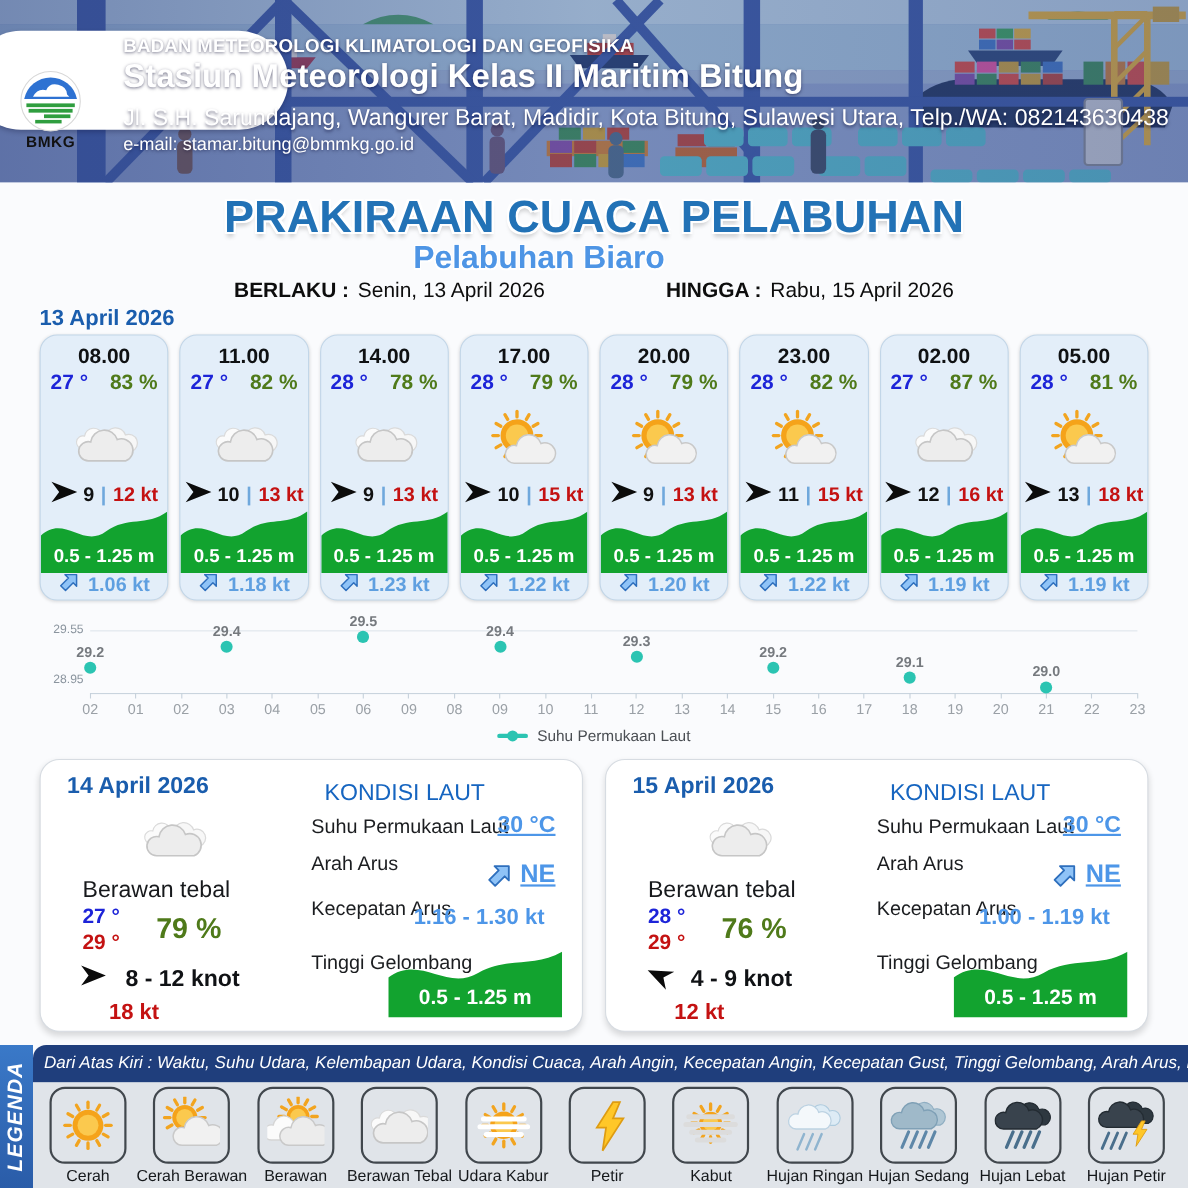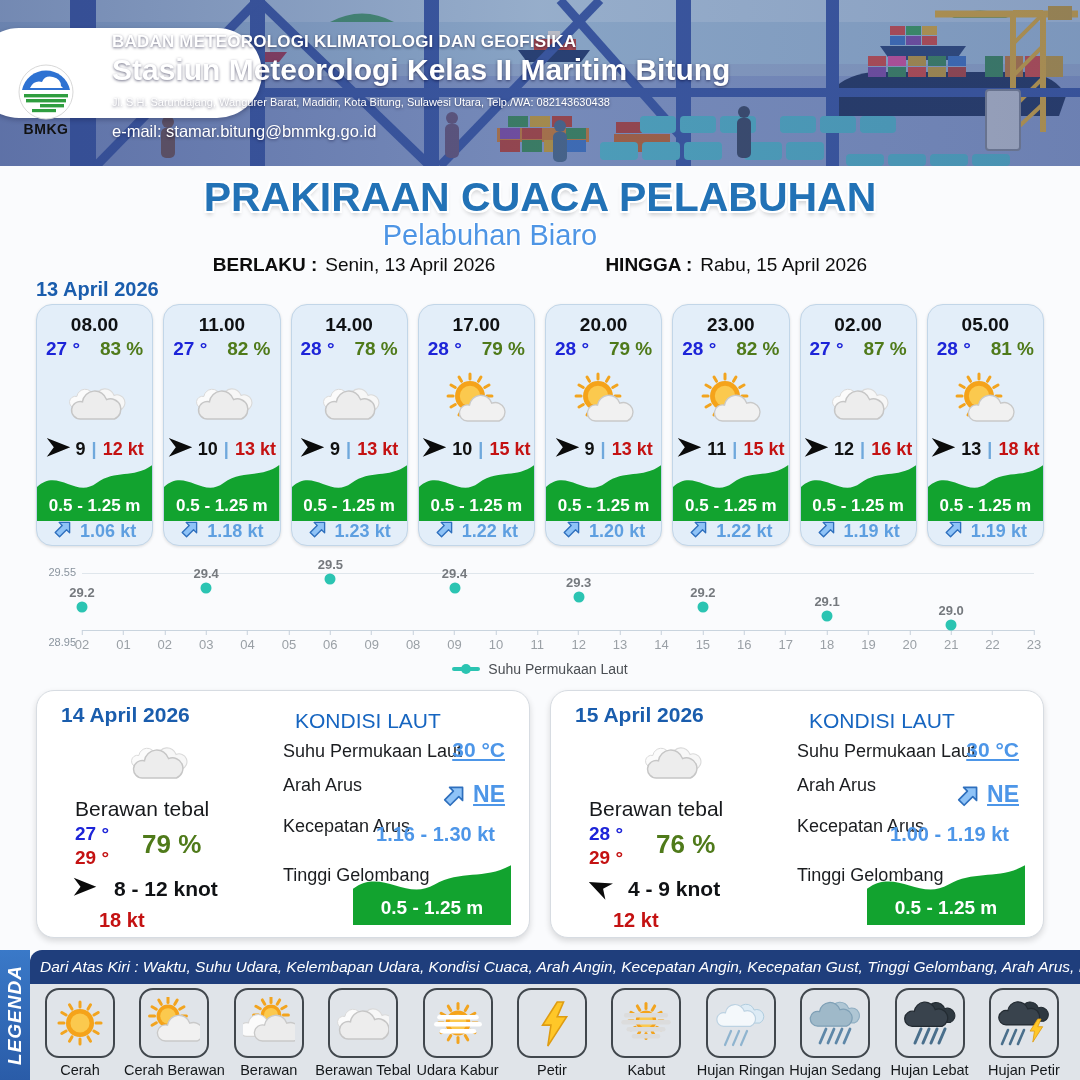--- a/index.html
+++ b/index.html
@@ -7,27 +7,27 @@
 
   
   .hero-wrap{position:absolute;left:0;top:0;width:1080px;height:166px;overflow:hidden;}
   .hero{position:absolute;left:0;top:0;}
   .logo-pill{position:absolute;left:-26px;top:28px;width:288px;height:90px;background:#fff;border-radius:46px;box-shadow:0 2px 5px rgba(0,0,30,.25);}
   .logo-circle{position:absolute;left:44px;top:36px;width:56px;height:56px;}
   .logo-text{position:absolute;left:30px;top:93px;width:84px;text-align:center;font-size:14px;font-weight:bold;color:#111;letter-spacing:.5px;}
   .h-line{position:absolute;left:112px;color:#fff;text-shadow:0 1px 3px rgba(0,0,40,.55);white-space:nowrap;}
   .h-line1{top:32px;font-size:17px;font-weight:bold;letter-spacing:.2px;}
   .h-line2{top:53px;font-size:30px;font-weight:bold;}
-  .h-line3{top:96px;font-size:11px;}
+  .h-line3{top:96px;font-size:21px;}
   .h-line4{top:122px;font-size:16.5px;}
 
   
   .main-title{position:absolute;left:0;top:174px;width:1080px;text-align:center;font-size:41px;font-weight:bold;letter-spacing:0px;color:#2272B6;
     text-shadow:-2px -2px 0 #fff,2px -2px 0 #fff,-2px 2px 0 #fff,2px 2px 0 #fff,0 4px 4px rgba(0,0,0,.18);}
-  .sub-title{position:absolute;left:0;top:219px;width:980px;text-align:center;font-size:29px;font-weight:normal;color:#4E95E5;
+  .sub-title{position:absolute;left:0;top:219px;width:980px;text-align:center;font-size:29px;font-weight:bold;color:#4E95E5;
     text-shadow:-1px -1px 0 #fff,1px -1px 0 #fff,-1px 1px 0 #fff,1px 1px 0 #fff;}
   .validity{position:absolute;left:0;top:254px;width:1080px;display:flex;justify-content:center;gap:110px;font-size:19px;color:#0d0d0d;}
   .validity b{font-weight:bold;margin-right:8px;}
 
   
   .hourly-date{position:absolute;left:36px;top:278px;font-size:20px;font-weight:bold;color:#1A5DAD;}
   .cards-row{position:absolute;left:36px;top:304px;width:1008px;display:flex;gap:10px;}
   .h-card{flex:1;height:240px;background:#E3EEF9;border:1px solid #C2D6E8;border-radius:16px;position:relative;overflow:hidden;box-shadow:0 1px 3px rgba(0,0,0,.12);}
   .h-time{position:absolute;left:0;top:9px;width:100%;text-align:center;font-size:19px;font-weight:bold;color:#0F1113;}
   .h-tr{position:absolute;left:0;top:33px;width:100%;padding:0 9px;box-sizing:border-box;display:flex;justify-content:space-between;font-size:19px;font-weight:bold;}
@@ -625,21 +625,21 @@
                 <path d="M17 3 L29 15 H22 V31 H12 V15 H5 Z" fill="#8FC3F7" stroke="#2E6FBD" stroke-width="2.2" stroke-linejoin="round"></path>
               </g>
             </svg></span>
           <span>1.19 kt</span>
         </div>
       </div>
     </div>
 
   <div class="chart-section" id="chart-section">
     <div class="ylab" style="top:13px">29.55</div>
-    <div class="ylab" style="top:83px">28.95</div>
+    <div class="ylab" style="top:59px">28.95</div>
     <div class="chart-plot" id="chart-plot">
         <div class="xtick" style="left: 0%;">
           <div class="tm"></div>
           <div class="tl">02</div>
         </div>
         <div class="xtick" style="left: 4.34783%;">
           <div class="tm"></div>
           <div class="tl">01</div>
         </div>
         <div class="xtick" style="left: 8.69565%;">

